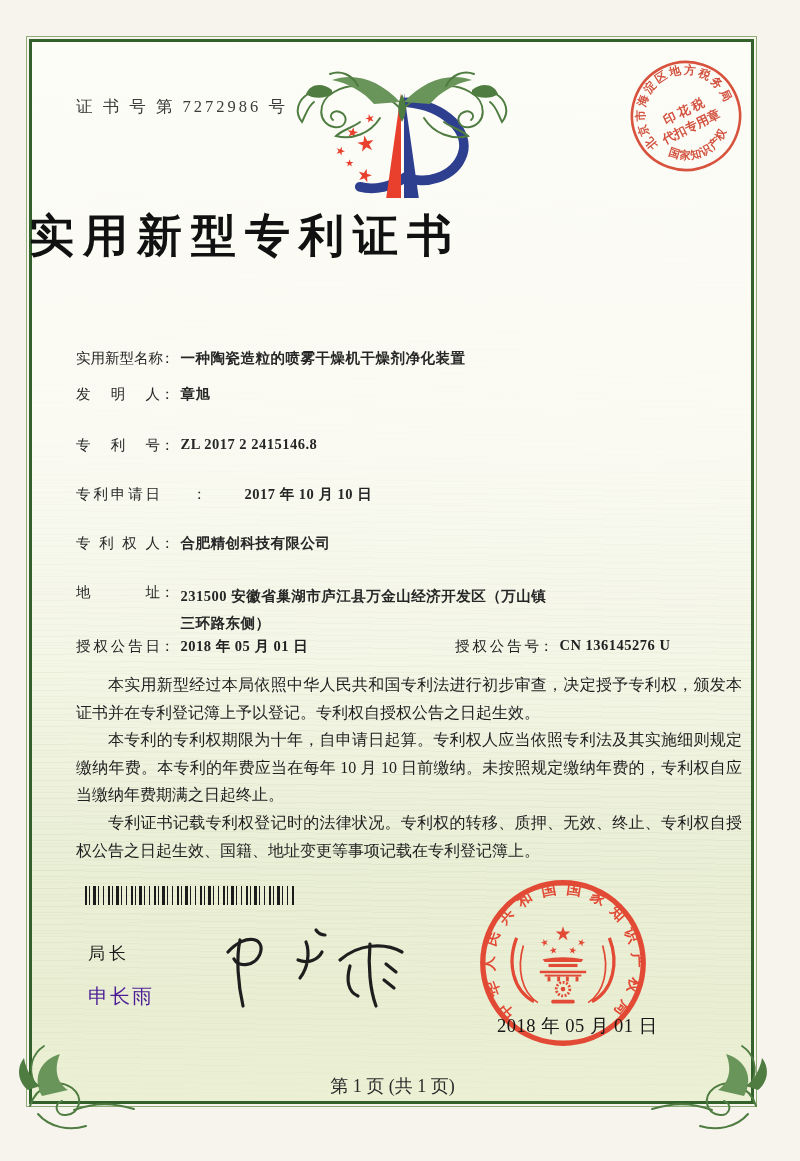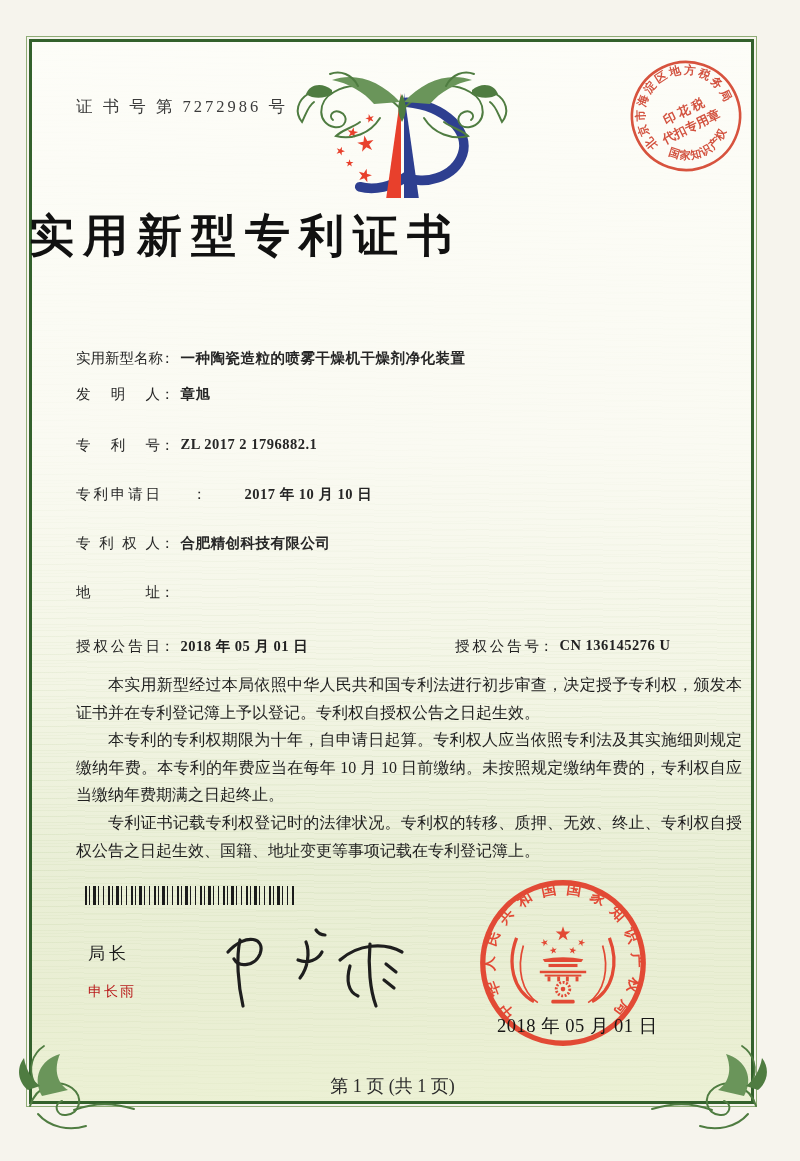--- a/index.html
+++ b/index.html
@@ -46,21 +46,21 @@
   }
   .body-text p{margin:0;text-indent:2em;}
   .barcode{
     left:85px;top:886px;width:211px;height:19px;
     background:repeating-linear-gradient(90deg,
       #1b1b1b 0 2px, transparent 2px 4px, #1b1b1b 4px 5px, transparent 5px 8px,
       #1b1b1b 8px 11px, transparent 11px 13px, #1b1b1b 13px 14px, transparent 14px 18px,
       #1b1b1b 18px 19px, transparent 19px 23px);
   }
   .signer-title{left:88px;top:942px;font-size:17px;letter-spacing:4px;color:#1c1c1c;}
-  .signer-name{left:88px;top:983px;font-size:14px;letter-spacing:2px;color:#b91c1c;}
+  .signer-name{left:88px;top:983px;font-size:20px;letter-spacing:2px;color:#4c1d95;}
   .seal-date{left:497px;top:1013px;font-size:18.5px;letter-spacing:.5px;color:#161616;z-index:6;}
   .footer{left:29px;top:1074px;width:727px;text-align:center;font-size:18px;color:#2a2a2a;}
   svg{position:absolute;overflow:visible;}
   .seal-red{color:#e23e2a;}
   text{font-family:"Liberation Serif","DejaVu Serif",serif;}
 </style>
 </head>
 <body>
 
 <div class="frame"></div>
@@ -144,35 +144,36 @@
     <span class="fvalue">一种陶瓷造粒的喷雾干燥机干燥剂净化装置</span>
 </div>
 <div class="frow row-inventor">
   <span class="flabel">发明人</span>
     <span class="colon">：</span>
     <span class="fvalue">章旭</span>
 </div>
 <div class="frow row-patentno">
   <span class="flabel">专利号</span>
     <span class="colon">：</span>
-    <span class="fvalue">ZL 2017 2 1796882.1</span>
+    <span class="fvalue">ZL 2017 2 2415146.8</span>
 </div>
 <div class="frow row-filing">
   <span class="flabel">专利申请日</span>
     <span class="colon">：</span>
     <span class="fvalue">2017 年 10 月 10 日</span>
 </div>
 <div class="frow row-patentee">
   <span class="flabel">专利权人</span>
     <span class="colon">：</span>
     <span class="fvalue">合肥精创科技有限公司</span>
 </div>
 <div class="frow row-address">
   <span class="flabel">地址</span>
     <span class="colon">：</span>
+    <span class="fvalue address">231500 安徽省巢湖市庐江县万金山经济开发区（万山镇三环路东侧）</span>
 </div>
 <div class="row-grant abs">
   <div class="grant-group grant-date">
     <span class="flabel">授权公告日</span>
       <span class="colon">：</span>
       <span class="fvalue">2018 年 05 月 01 日</span>
   </div>
   <div class="grant-group grant-no">
     <span class="flabel">授权公告号</span>
       <span class="colon">：</span>

